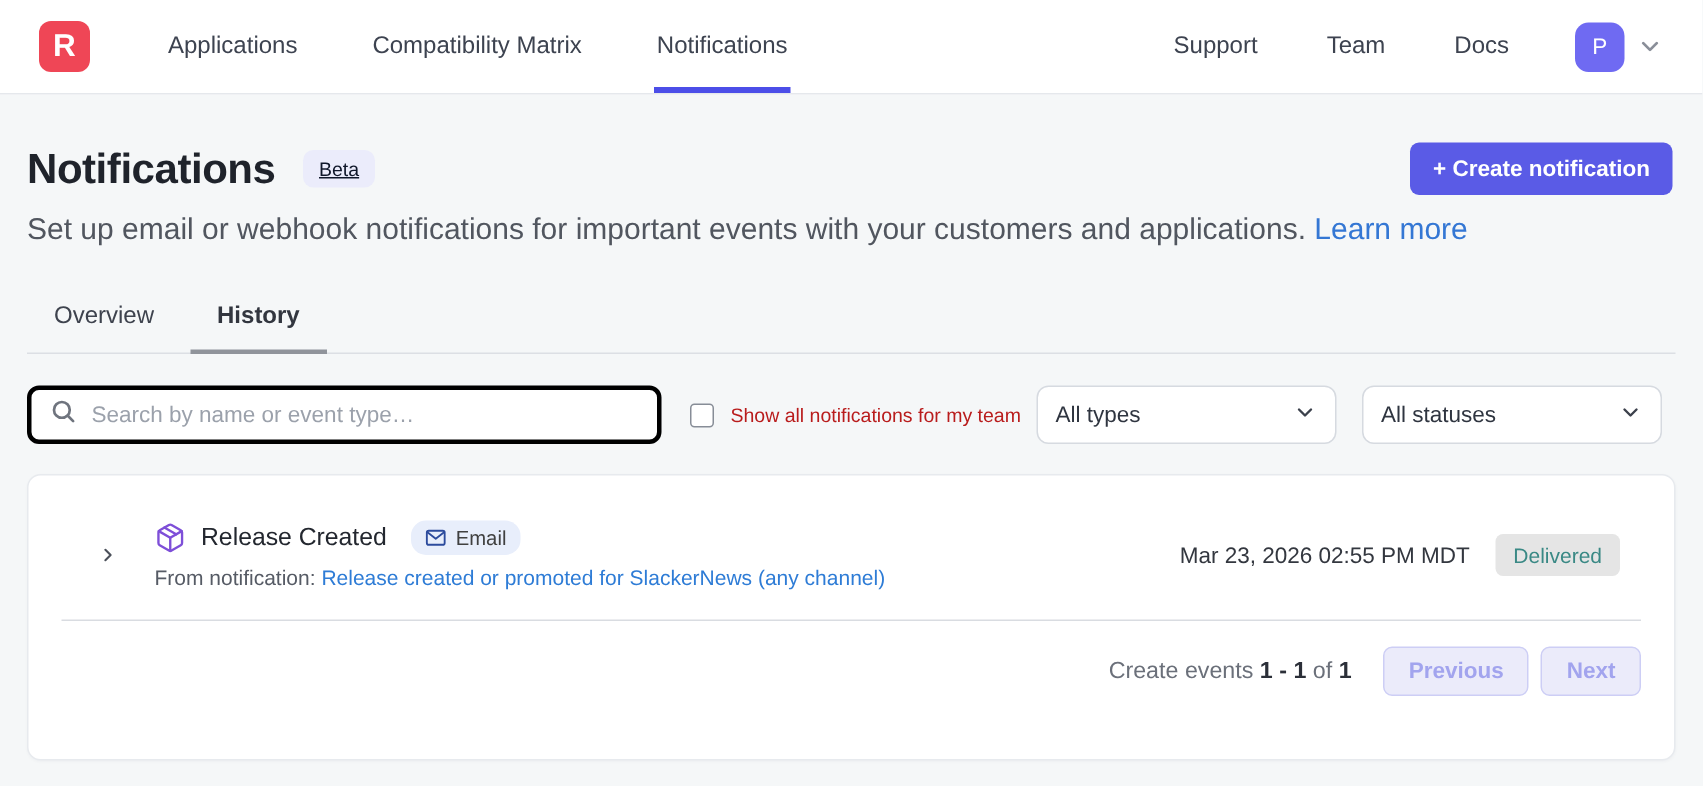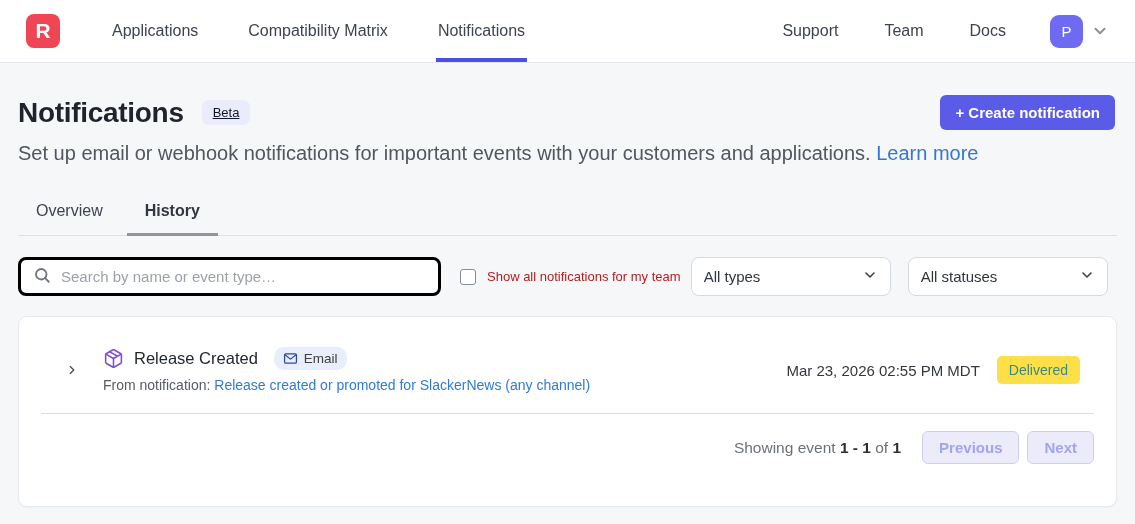--- a/index.html
+++ b/index.html
@@ -205,21 +205,21 @@
     padding: 4px 9px;
     font-size: 13.5px;
     font-weight: 500;
     display: inline-flex; align-items: center; gap: 6px;
   }
   .event-sub { font-size: 14px; color: #565b65; }
   .event-sub a { color: #2e7cd6; text-decoration: none; cursor: pointer; }
   .event-meta { margin-left: auto; display: flex; align-items: center; gap: 17px; margin-top: 9px; }
   .event-time { font-size: 15px; color: #33373f; }
   .status-badge {
-    background: #fde047;
+    background: #e5e5e5;
     color: #3a8985;
     font-size: 14px;
     padding: 6px 12px;
     border-radius: 5px;
   }
   .card-divider { border: none; border-top: 1px solid #d9dce1; margin: 0 22px; }
   .pagination-row {
     display: flex; align-items: center; justify-content: flex-end;
     gap: 8px;
     padding: 17px 22px 22px 22px;
@@ -354,21 +354,21 @@
       <div class="event-meta">
         <span class="event-time">Mar 23, 2026 02:55 PM MDT</span>
         <span class="status-badge">Delivered</span>
       </div>
     </div>
 
     <hr class="card-divider">
 
     <div class="pagination-row">
       <span class="showing-text">
-        <span>Showing event</span>
+        <span>Create events</span>
         <b>1 - 1</b>
         <span>of</span>
         <b>1</b>
       </span>
       <button class="page-btn" disabled="">Previous</button>
       <button class="page-btn" disabled="">Next</button>
     </div>
 
   </section>
 

